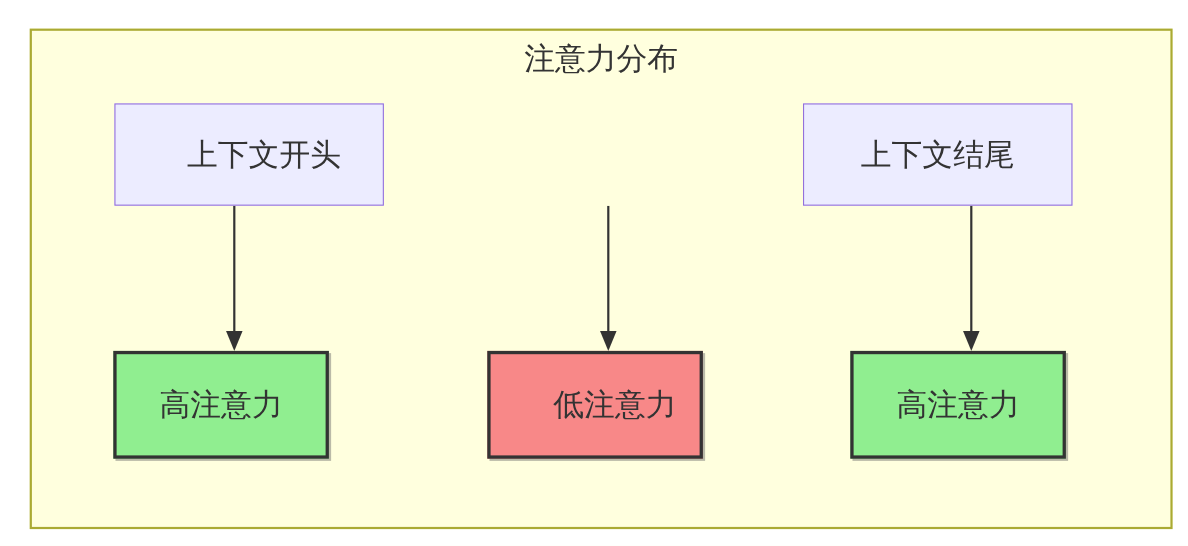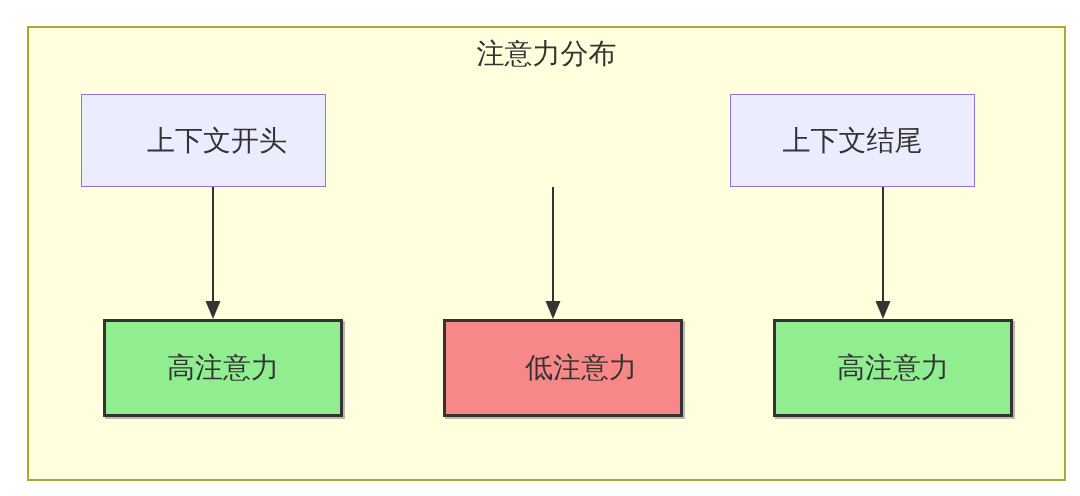--- a/index.html
+++ b/index.html
@@ -47,28 +47,28 @@
   }
   .source-node {
     top: 66px;
     width: 245px;
     height: 93px;
     background: var(--source-bg, #ececff);
     border: 1px solid var(--source-border, #9370db);
   }
   .target-node {
     top: 291px;
-    width: 240px;
+    width: 196px;
     height: 98px;
     border: 3px solid var(--target-border, #333333);
     box-shadow: 2px 2px 0 rgba(102, 102, 102, 0.45);
   }
   .target-node.high { background: var(--high-attention-bg, #90ee90); }
   .target-node.low  { background: var(--low-attention-bg, #f88888); }
-  .src1 { left: 52px; padding-left: 27px; }
+  .src1 { left: 75px; padding-left: 27px; }
   .src2 { left: 401px; }
   .src3 { left: 701px; }
   .tgt1 { left: 74px; }
   .tgt2 { left: 414px; padding-left: 36px; }
   .tgt3 { left: 744px; }
   .arrow {
     position: absolute;
     top: 159px;
     width: 18px;
     height: 132px;

